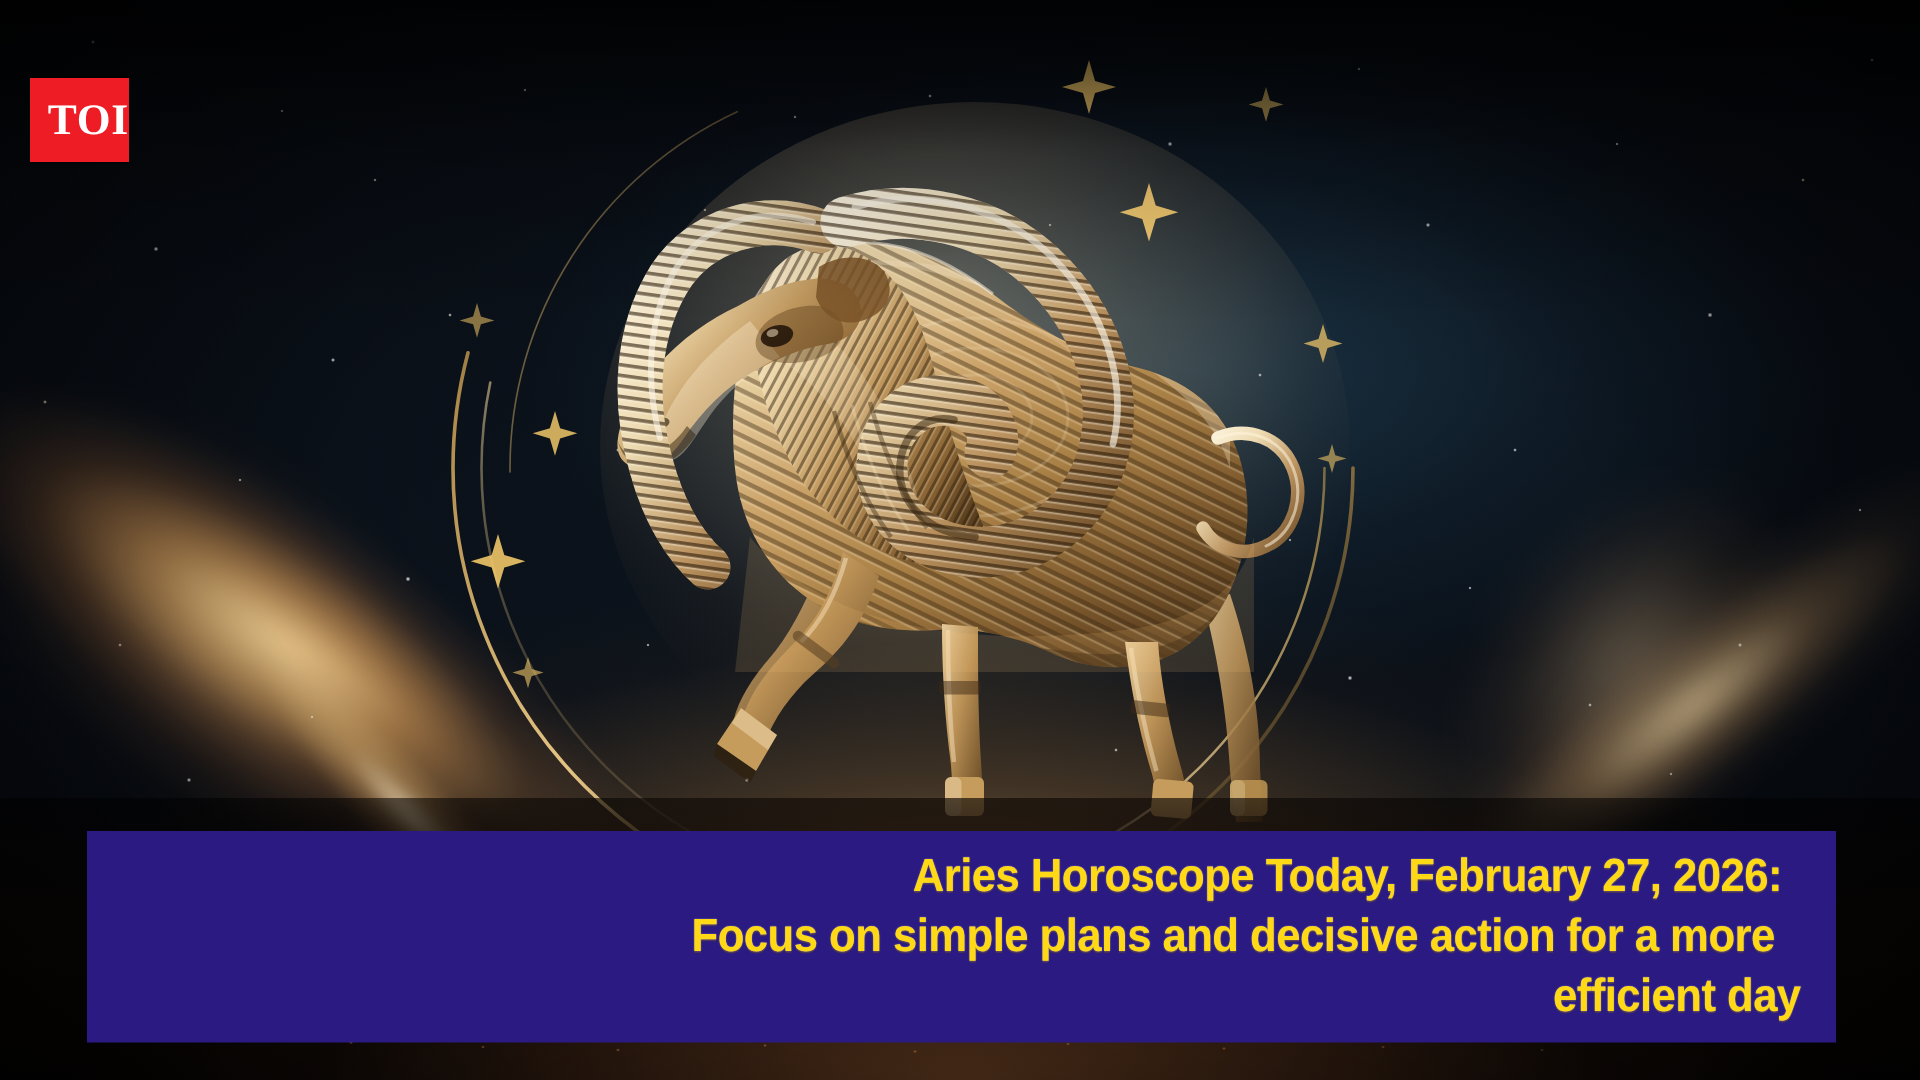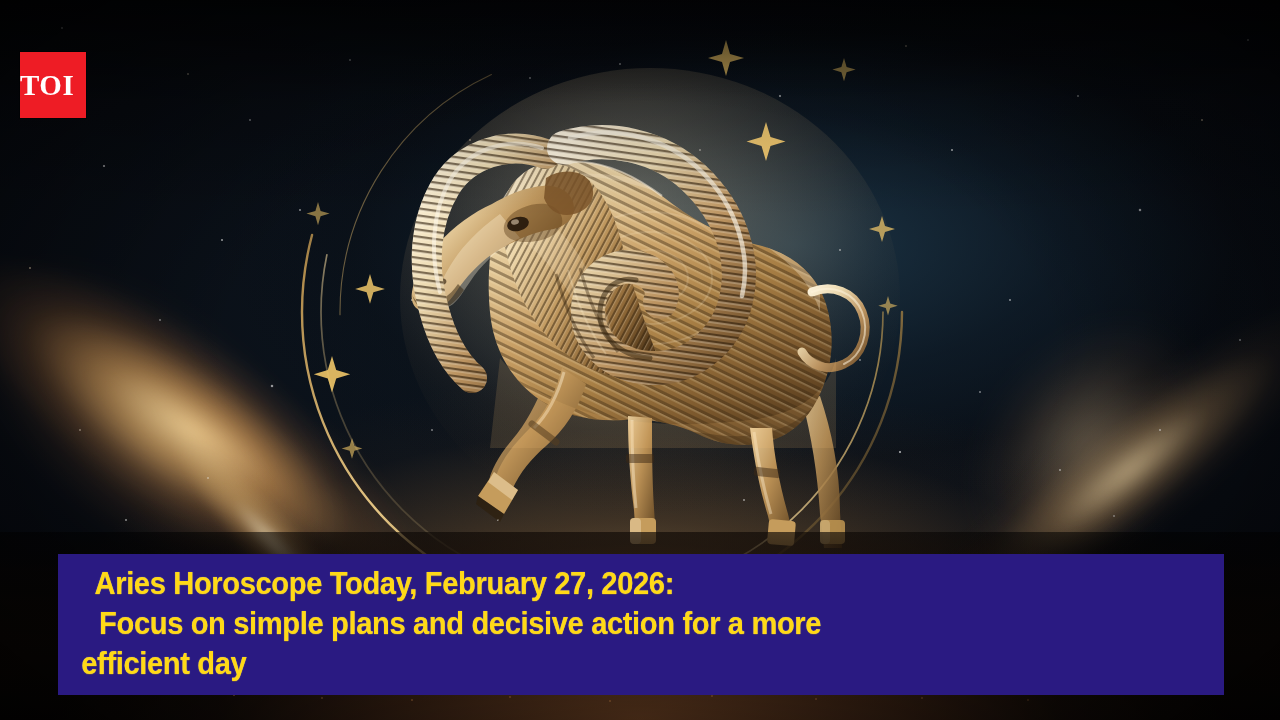--- a/index.html
+++ b/index.html
@@ -194,43 +194,43 @@
     background-repeat: no-repeat;
     filter: blur(0.4px);
     opacity: 0.95;
     pointer-events: none;
   }
 
   
   .toi-logo {
     position: absolute;
     left: 20px; top: 52px;
-    width: 66px; height: 66px;
+    width: 66px; height: 56px;
     background: #ee1c25;
-    display: flex; align-items: center; justify-content: flex-start;
+    display: flex; align-items: center; justify-content: flex-end;
     box-shadow: 0 0 0 1px rgba(0,0,0,0.35);
   }
   .toi-logo-text {
     color: #ffffff;
     font-family: "Liberation Serif", "DejaVu Serif", serif;
     font-weight: 700;
     font-size: 29px;
     letter-spacing: 0.5px;
     line-height: 1;
   }
 
   
   .caption-banner {
     position: absolute;
     left: 58px; top: 554px;
     width: 1166px; height: 141px;
     background: #2a1a82;
     display: flex;
     flex-direction: column;
-    align-items: flex-start;
+    align-items: flex-end;
     justify-content: center;
     padding: 2px 18px 4px;
     box-sizing: border-box;
   }
   .caption-line {
     color: #ffd916;
     font-family: "Liberation Sans", "DejaVu Sans", sans-serif;
     font-weight: 700;
     font-size: 31px;
     line-height: 40px;

